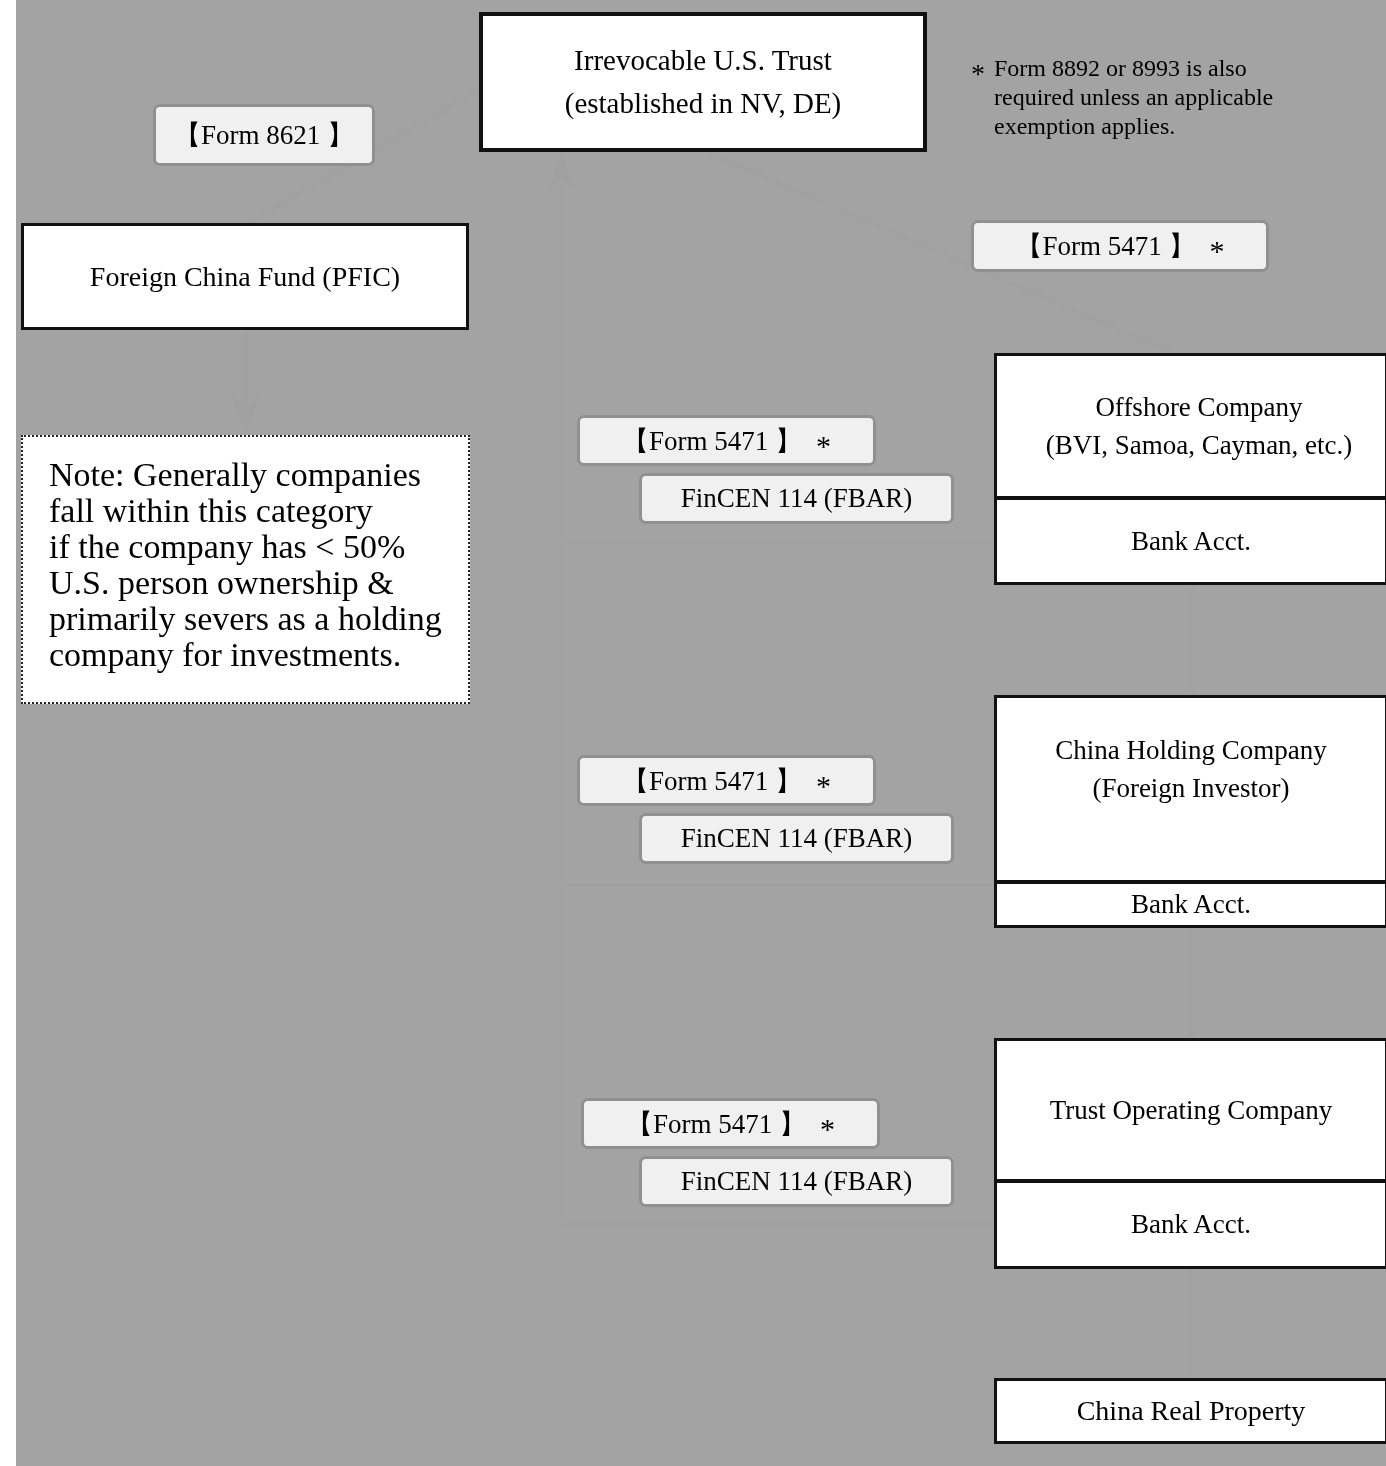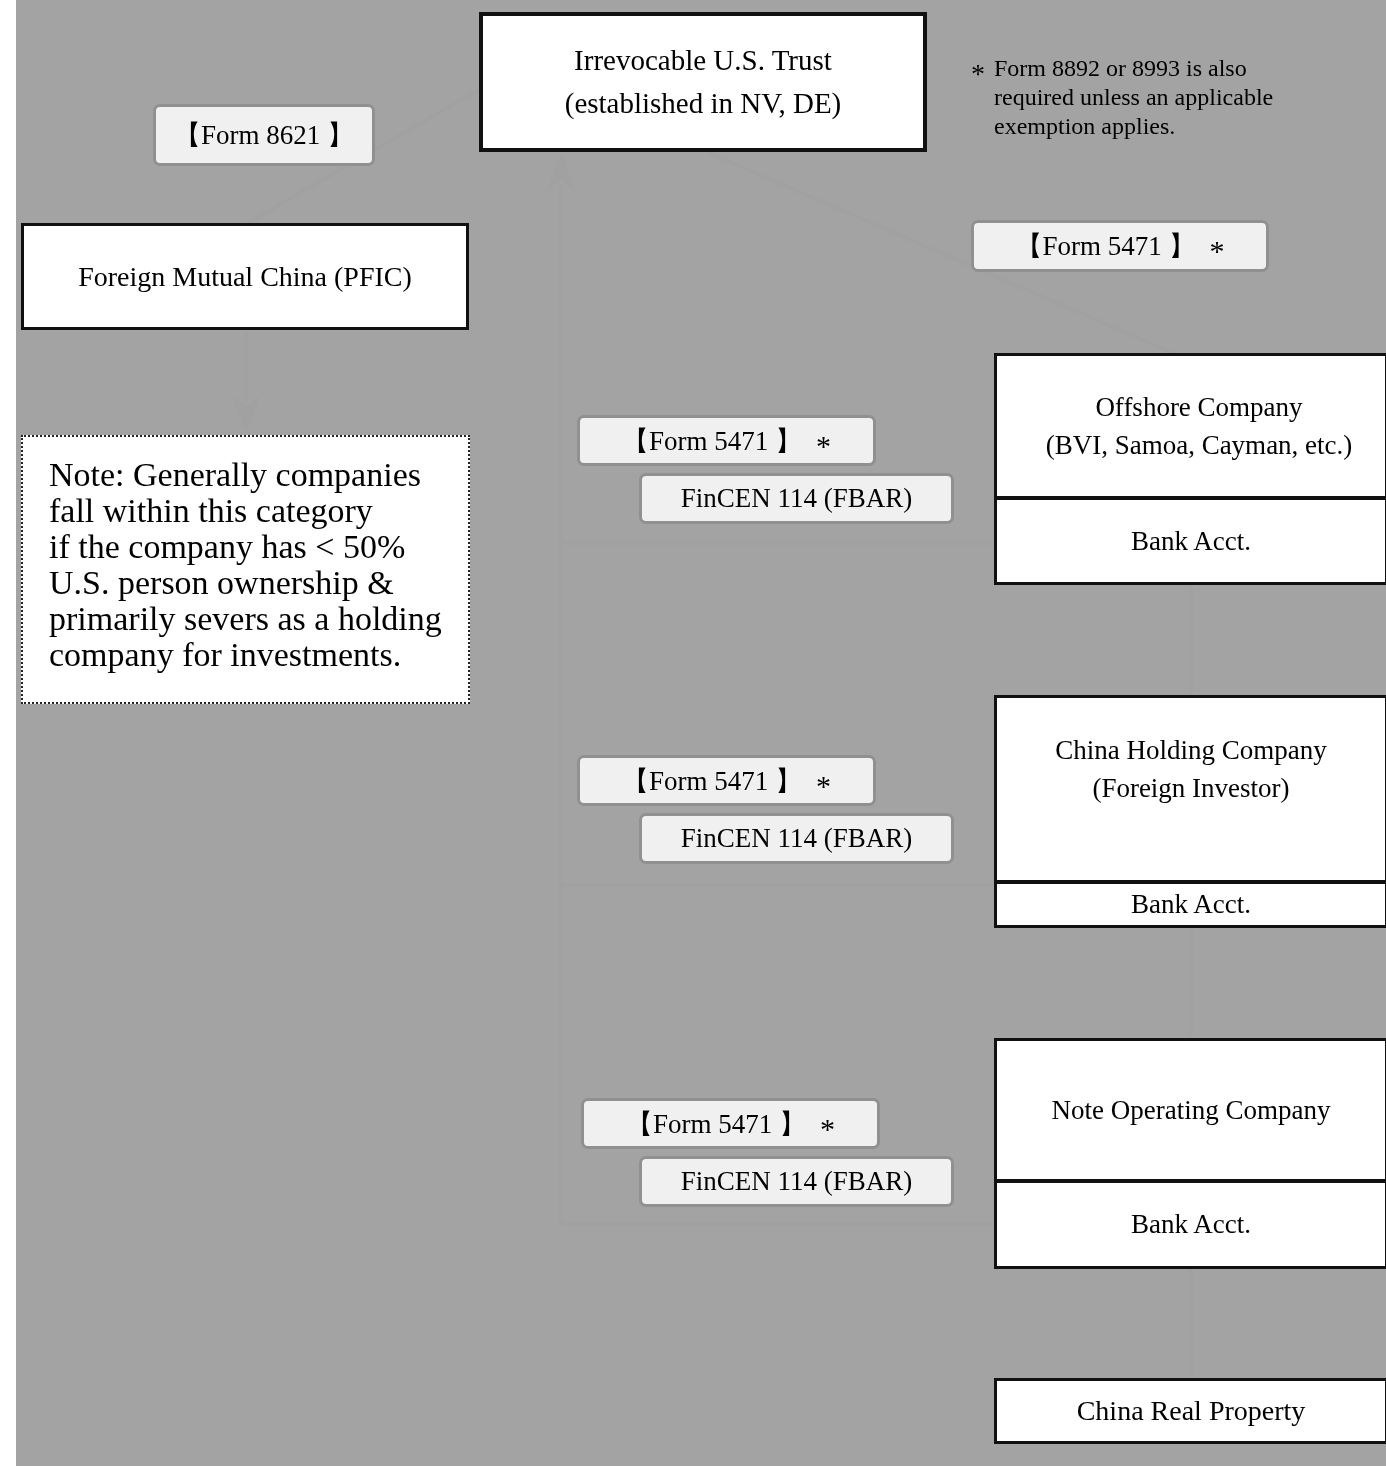--- a/index.html
+++ b/index.html
@@ -156,21 +156,21 @@
       <span class="fl">required unless an applicable</span>
       <span class="fl">exemption applies.</span>
     </span>
   </div>
 
   <div class="node tag tag-8621">
     <span>【Form 8621 】</span>
   </div>
 
   <div class="node box pfic-box">
-    <span>Foreign Mutual China (PFIC)</span>
+    <span>Foreign China Fund (PFIC)</span>
   </div>
 
   <div class="node note-box">
     <span>Note: Generally companies</span>
     <span>fall within this category</span>
     <span>if the company has &lt; 50%</span>
     <span>U.S. person ownership &amp;</span>
     <span>primarily severs as a holding</span>
     <span>company for investments.</span>
   </div>
@@ -211,21 +211,21 @@
   <div class="node tag tag-5471-2">
     <span>【Form 5471 】</span>
     <span class="ast">*</span>
   </div>
   <div class="node tag tag-fbar-2">
     <span>FinCEN 114 (FBAR)</span>
   </div>
 
   <div class="node stack operating-box">
     <div class="title">
-      <span>Note Operating Company</span>
+      <span>Trust Operating Company</span>
     </div>
     <div class="bank">
       <span>Bank Acct.</span>
     </div>
   </div>
 
   <div class="node tag tag-5471-3">
     <span>【Form 5471 】</span>
     <span class="ast">*</span>
   </div>

